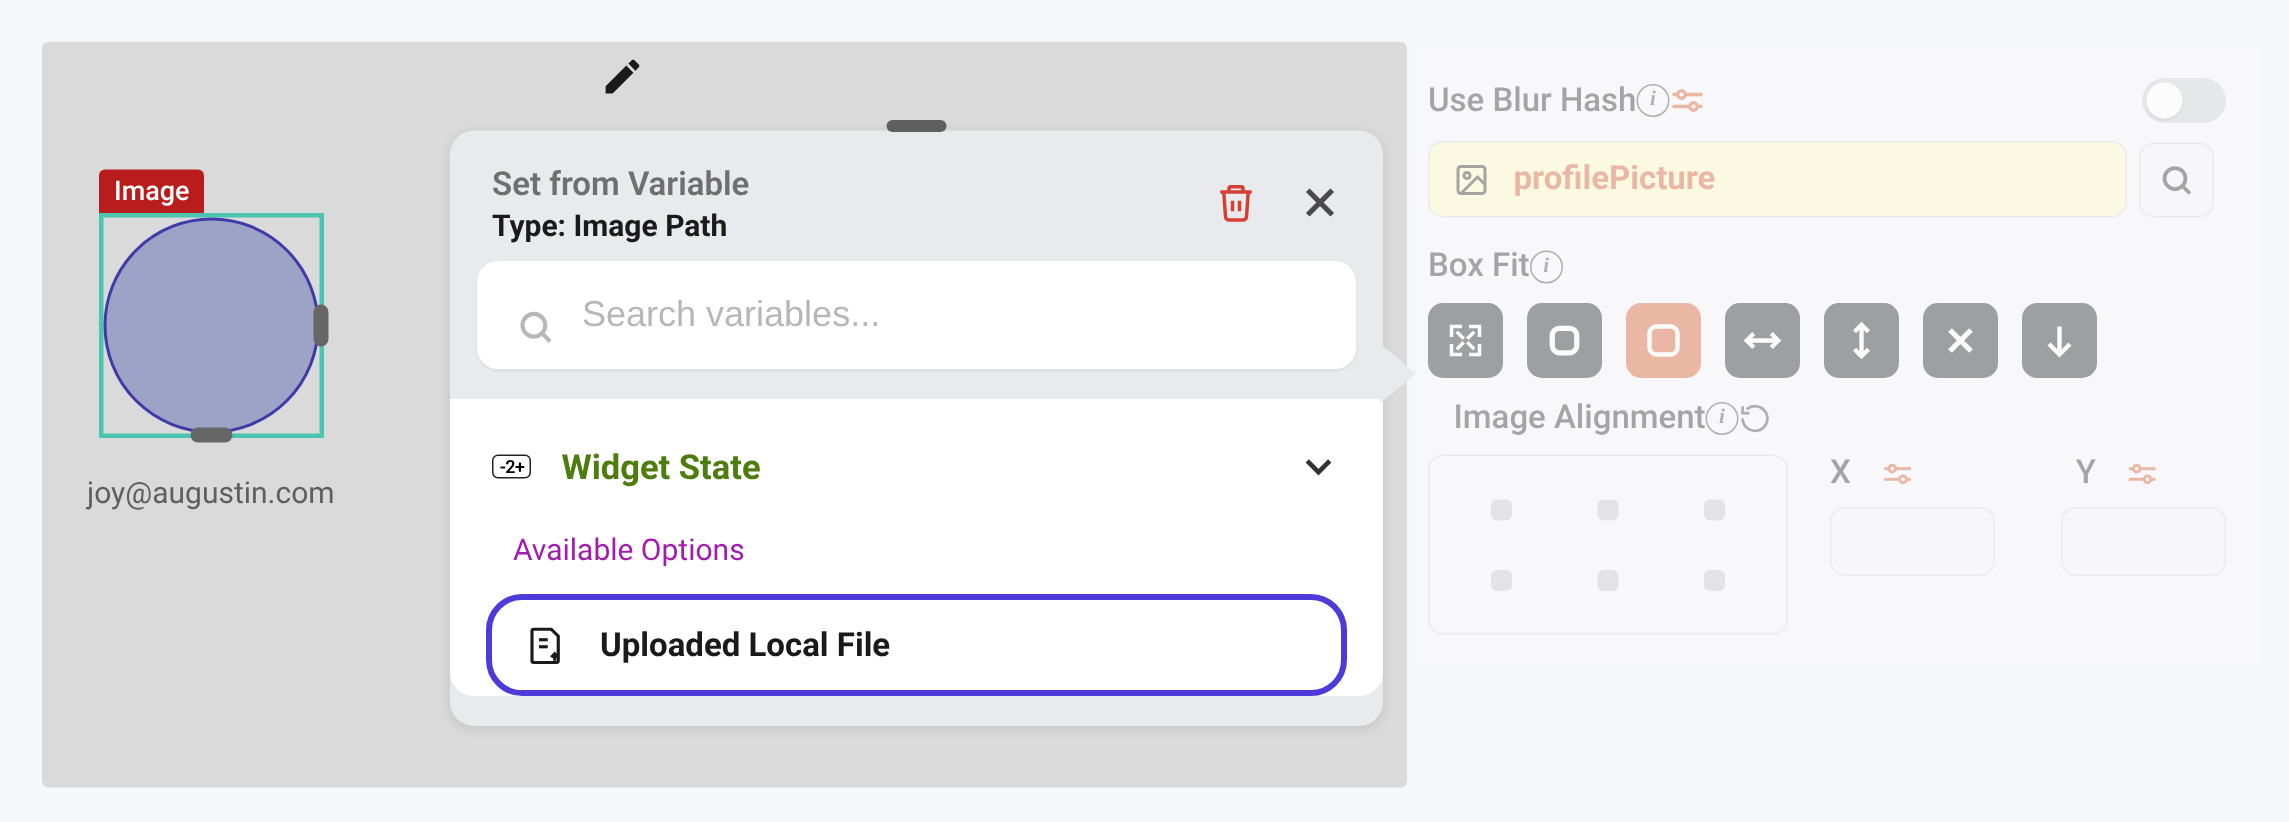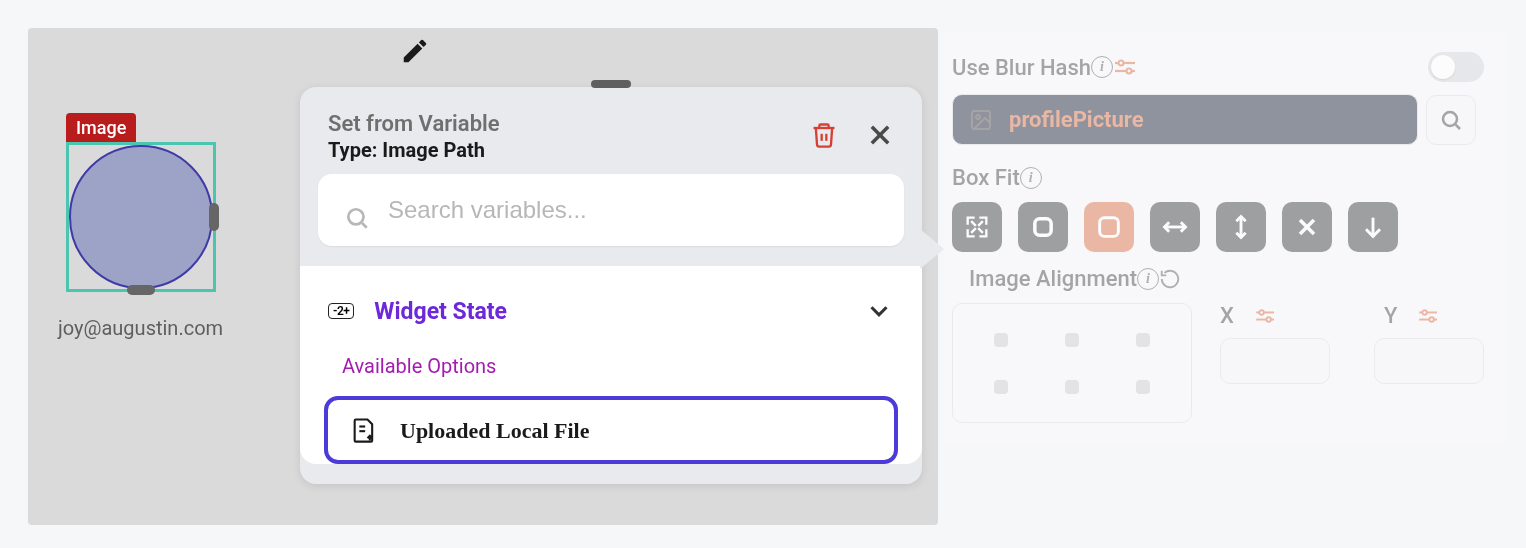--- a/index.html
+++ b/index.html
@@ -184,39 +184,38 @@
       border: 1.5px solid #222;
       border-radius: 4px;
       font-size: 12px;
       font-weight: 600;
       padding: 0px 4px;
       letter-spacing: -0.5px;
     }
     .section-title {
       font-size: 23px;
       font-weight: 700;
-      color: #6d28d9;
+      color: #4d7c0f;
       flex: 1;
     }
     .chevron { color: #333; }
     .options-label {
       font-size: 20px;
       color: #a21caf;
       padding: 16px 42px 12px 42px;
     }
     .option-row {
       display: flex;
-      align-items: flex-end;
+      align-items: center;
       gap: 22px;
       margin: 6px 24px 20px 24px;
       padding: 16px 22px;
       border: 4px solid #4c3bd8;
-      border-radius: 14px;
+      border-radius: 24px;
       cursor: pointer;
-      font-family: Liberation Serif, serif;
     }
     .option-icon { color: #1a1a1a; }
     .option-label { font-size: 22px; font-weight: 700; color: #1a1a1a; }
 
     .right-panel {
       position: absolute;
       left: 952px;
       top: 52px;
       width: 548px;
       padding-right: 16px;
@@ -246,21 +245,21 @@
       width: 56px; height: 30px; background: #cfd1d4; border-radius: 30px;
       position: relative;
     }
     .toggle-knob {
       position: absolute; width: 24px; height: 24px; background:#fff; border-radius:50%;
       top:3px; left:3px;
       box-shadow: 0 1px 2px rgba(0,0,0,0.2);
     }
     .path-input {
       display: flex; align-items: center; gap: 16px;
-      background: #0f172a;
+      background: #fef9c3;
       border: 1.5px solid #d8d8db;
       border-radius: 10px;
       padding: 12px 16px;
       width: 466px;
     }
     .path-text { font-size: 22px; font-weight: 700; color: #d8673a; }
     .search-btn {
       width: 50px; height: 50px;
       border: 1.5px solid #d8d8db; border-radius: 10px;
       display:flex; align-items:center; justify-content:center;

